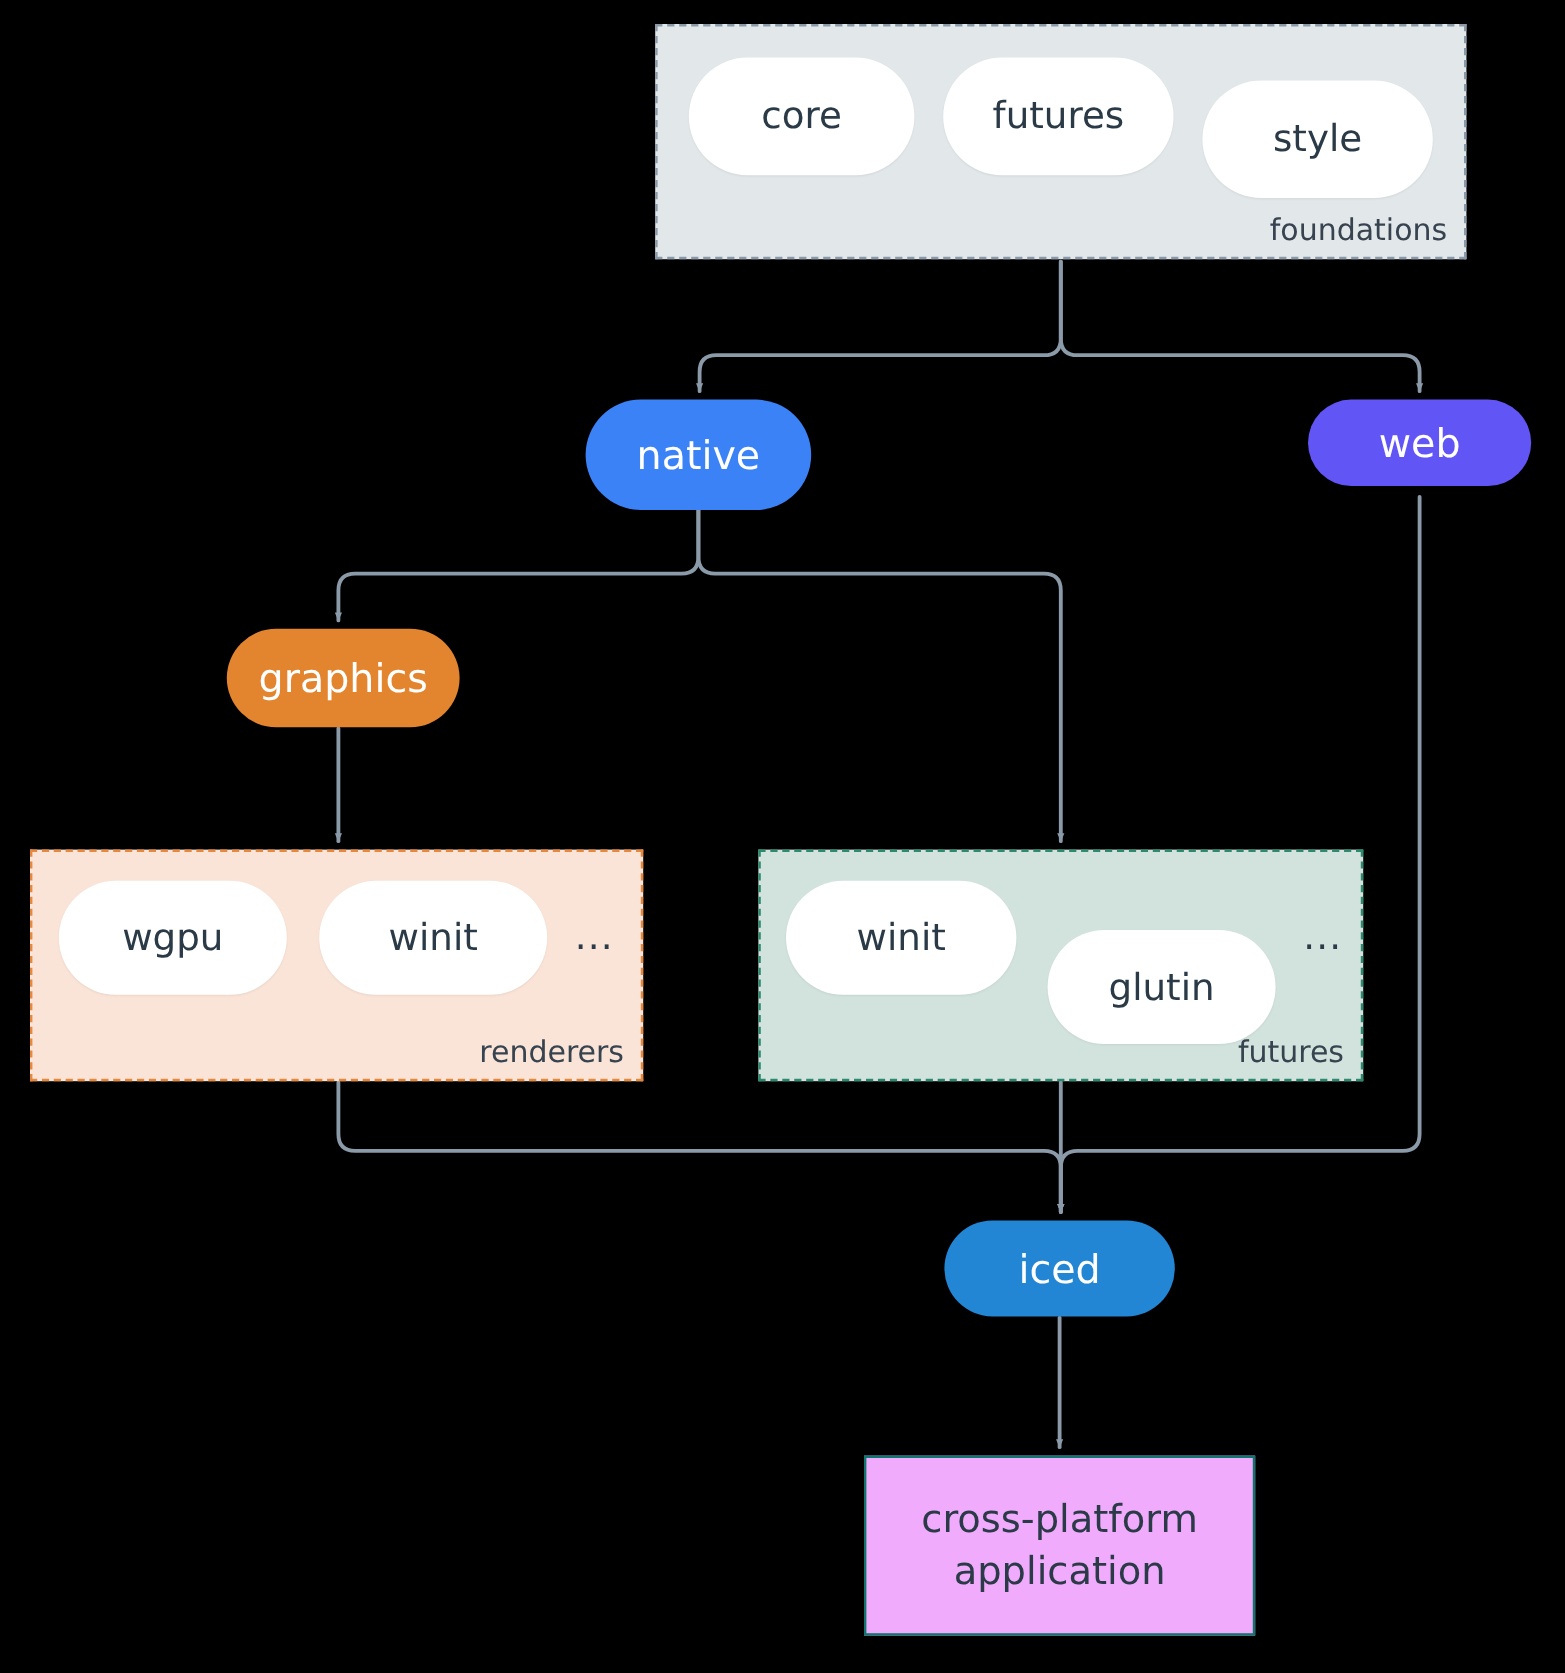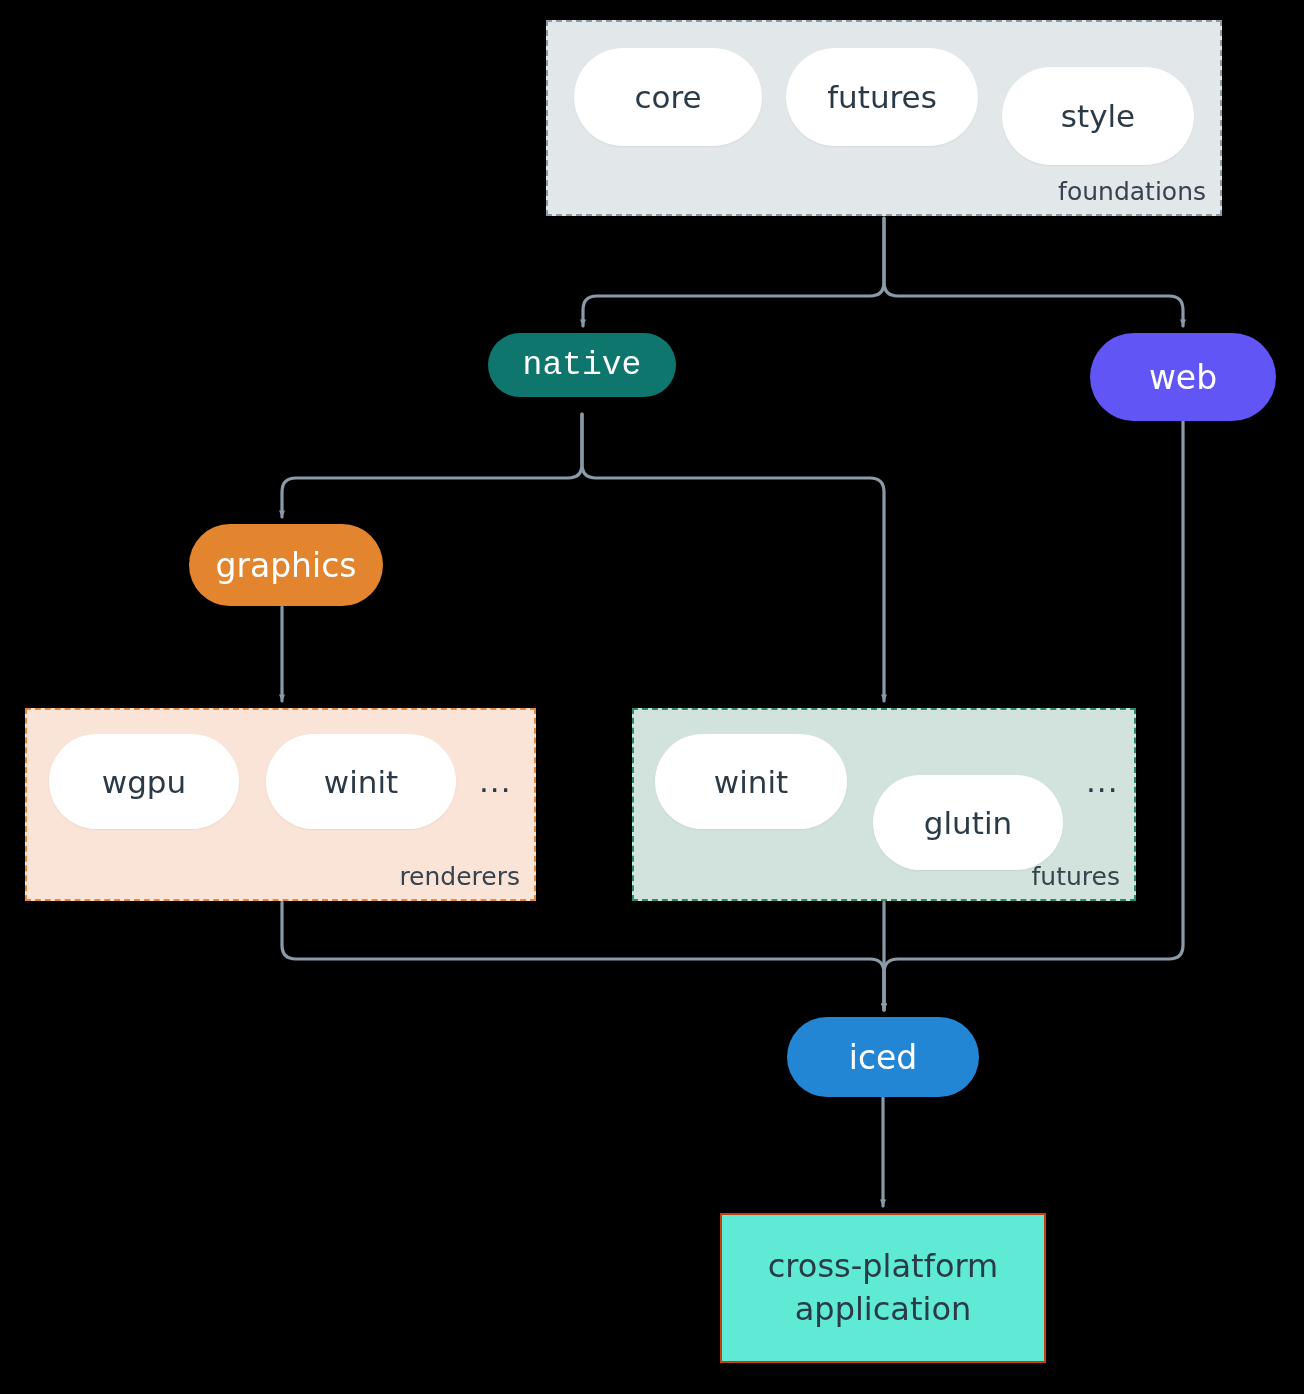--- a/index.html
+++ b/index.html
@@ -100,32 +100,32 @@
   
   .stadium {
     position: absolute;
     border-radius: 999px;
     display: flex;
     align-items: center;
     justify-content: center;
     font-size: 33px;
     color: #ffffff;
   }
-  #node-native   { left: 488px;  top: 333px;  width: 188px; height: 64px; background: #0f766e; font-family: Liberation Mono, monospace; }
-  #node-web      { left: 1090px; top: 333px;  width: 186px; height: 88px; background: #6155f5; text-align: center; }
+  #node-native   { left: 488px;  top: 333px;  width: 188px; height: 92px; background: #3b82f6; }
+  #node-web      { left: 1090px; top: 333px;  width: 186px; height: 72px; background: #6155f5; text-align: center; }
   #node-graphics { left: 189px;  top: 524px;  width: 194px; height: 82px; background: #e3842e; }
   #node-iced     { left: 787px;  top: 1017px; width: 192px; height: 80px; background: #2286d4; }
 
   
   #node-app {
     position: absolute;
     left: 720px; top: 1213px;
     width: 326px; height: 150px;
-    background: #5eead4;
-    border: 2px solid #c2410c;
+    background: #f0abfc;
+    border: 2px solid #0f766e;
     display: flex;
     align-items: center;
     justify-content: center;
     font-size: 32px;
     color: #2b3a47;
     text-align: center;
     line-height: 1.35;
     white-space: pre-line;
   }
 </style>

